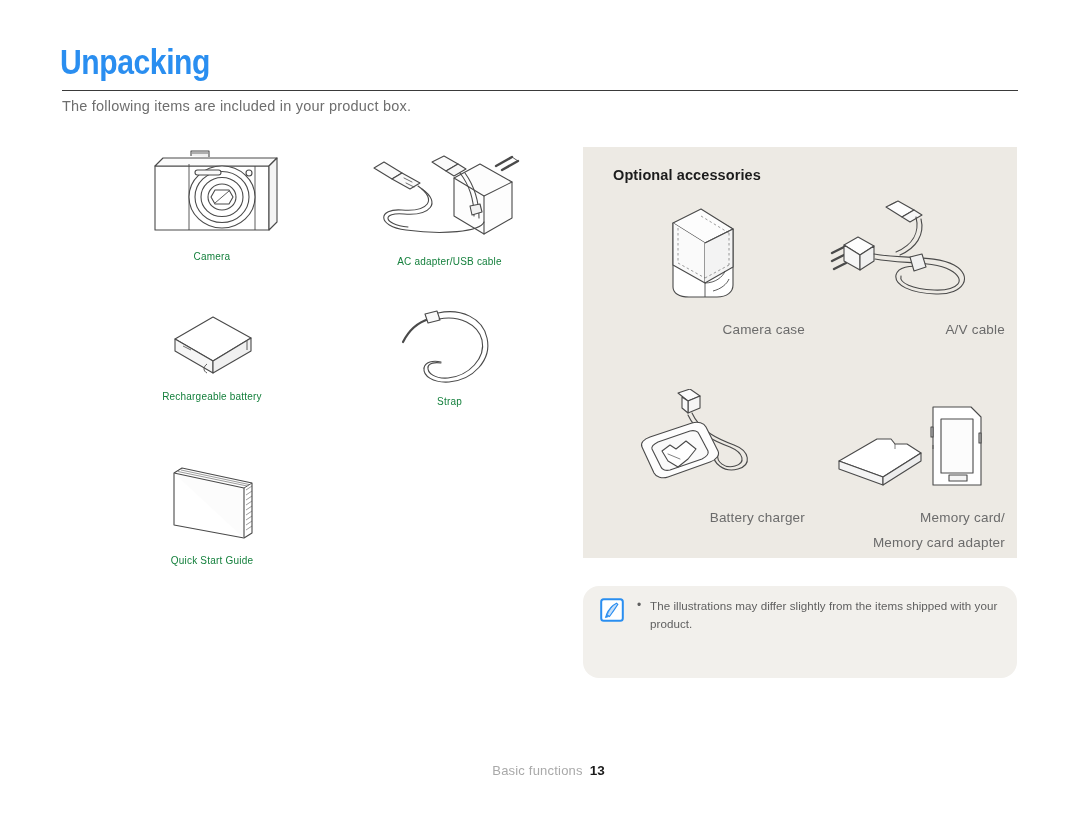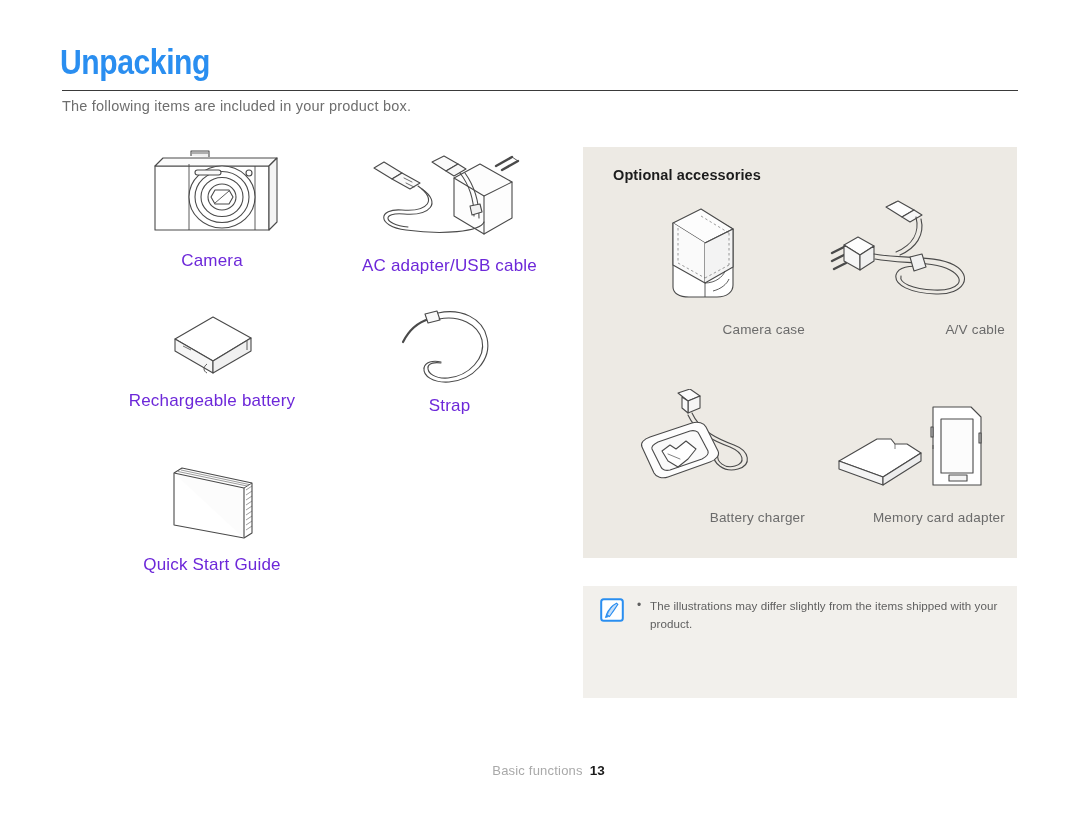--- a/index.html
+++ b/index.html
@@ -55,22 +55,22 @@
   }
   .item {
     position: absolute;
     text-align: center;
   }
   .item-figure {
     display: block;
     margin: 0 auto;
   }
   .item-caption {
-    font-size: 17px;
-    color: #6d28d9;
+    font-size: 10px;
+    color: #15803d;
     letter-spacing: 0.2px;
     line-height: 1.35;
     white-space: nowrap;
   }
 
   
   #item-camera        { left: 30px;  top: 0px;   width: 240px; }
   #item-ac-adapter    { left: 265px; top: 0px;   width: 245px; }
   #item-battery       { left: 30px;  top: 165px; width: 240px; }
   #item-strap         { left: 265px; top: 160px; width: 245px; }
@@ -121,23 +121,23 @@
   #opt-av-cable .opt-caption   { margin-top: 8px; }
   #opt-battery-chg .opt-caption,
   #opt-memory-card .opt-caption{ margin-top: 6px; }
 
   
   #note-box {
     position: absolute;
     left: 583px;
     top: 586px;
     width: 434px;
-    height: 112px;
+    height: 92px;
     background: #f2f0ec;
-    border-radius: 0;
+    border-radius: 16px;
   }
   #note-icon {
     position: absolute;
     left: 17px;
     top: 12px;
     width: 24px;
     height: 24px;
   }
   #note-list {
     position: absolute;
@@ -373,20 +373,21 @@
         <path d="M70 55 L70 60" stroke-width="0.7"></path>
 
         <path d="M108 18 L146 18 L156 28 L156 96 L108 96 Z" fill="#ffffff"></path>
         <path d="M116 30 L148 30 L148 84 L116 84 Z" fill="#fcfcfc"></path>
         <path d="M106 38 L108 38 L108 48 L106 48 Z" fill="#dcdcdc"></path>
         <path d="M156 44 L154 44 L154 54 L156 54 Z" fill="#dcdcdc"></path>
         <path d="M124 86 L142 86 L142 92 L124 92 Z" fill="#f5f5f5"></path>
         <path d="M108 56 L108 60" stroke-width="0.8"></path>
       </g>
     </svg>
+    <div class="opt-caption">Memory card/</div>
     <div class="opt-caption">Memory card adapter</div>
   </div>
 </div>
 
 <div id="note-box">
   <svg id="note-icon" viewBox="0 0 24 24">
     <rect x="1.2" y="1.2" width="21.6" height="21.6" rx="2.5" fill="#ffffff" stroke="#2a8ef0" stroke-width="2"></rect>
     <path d="M16.5 5.2 C 12 7.5, 8.5 11.5, 6.5 16.5 L9.5 18.5 C 12.5 14.5, 15.5 10, 17.8 6.4 Z" fill="#c9dff7" stroke="#2a8ef0" stroke-width="1.1"></path>
     <path d="M6.5 16.5 L5.4 19.6 L8.6 18.6" fill="#2a8ef0" stroke="#2a8ef0" stroke-width="0.9"></path>
     <path d="M12.2 8.6 C 10 11, 8.4 13.8, 7.4 16.6" stroke="#2a8ef0" stroke-width="0.8" fill="none"></path>

